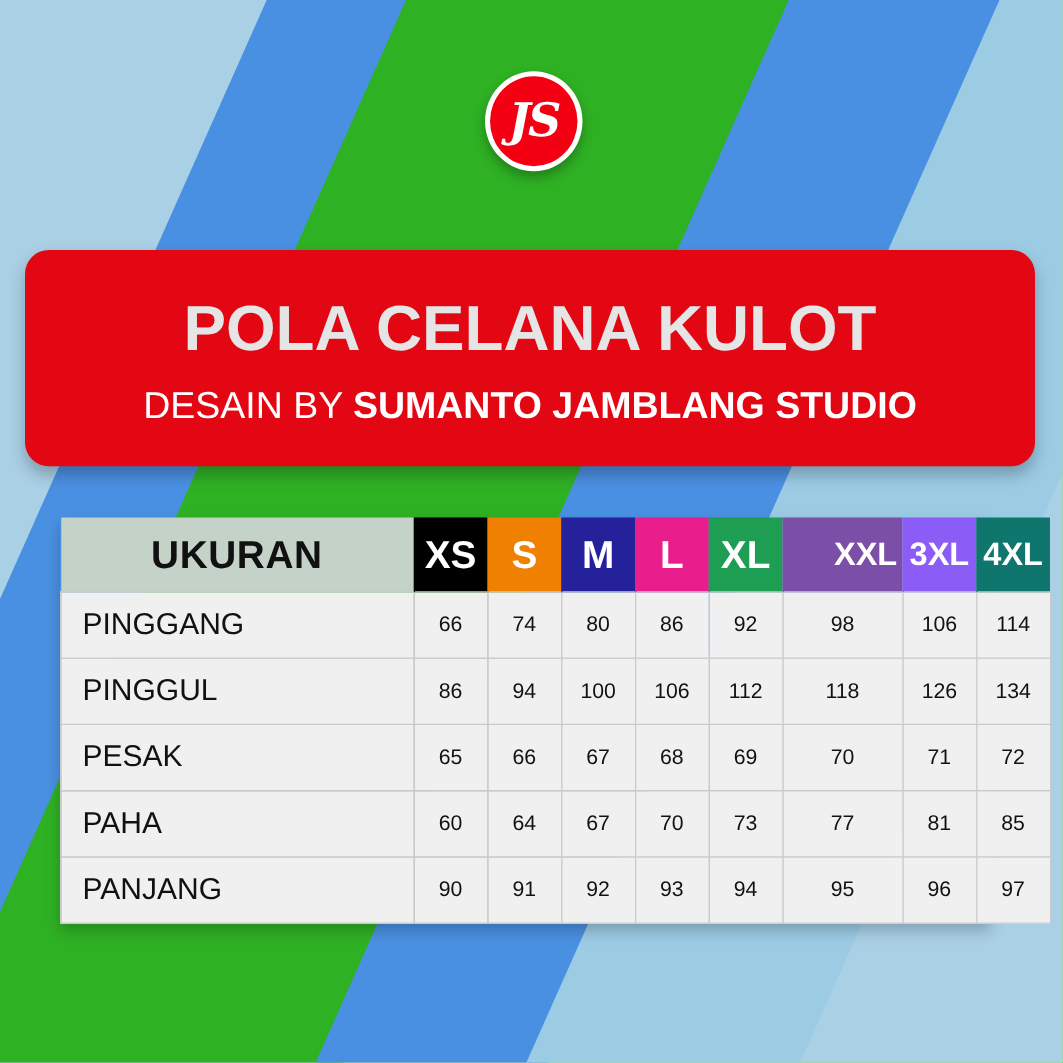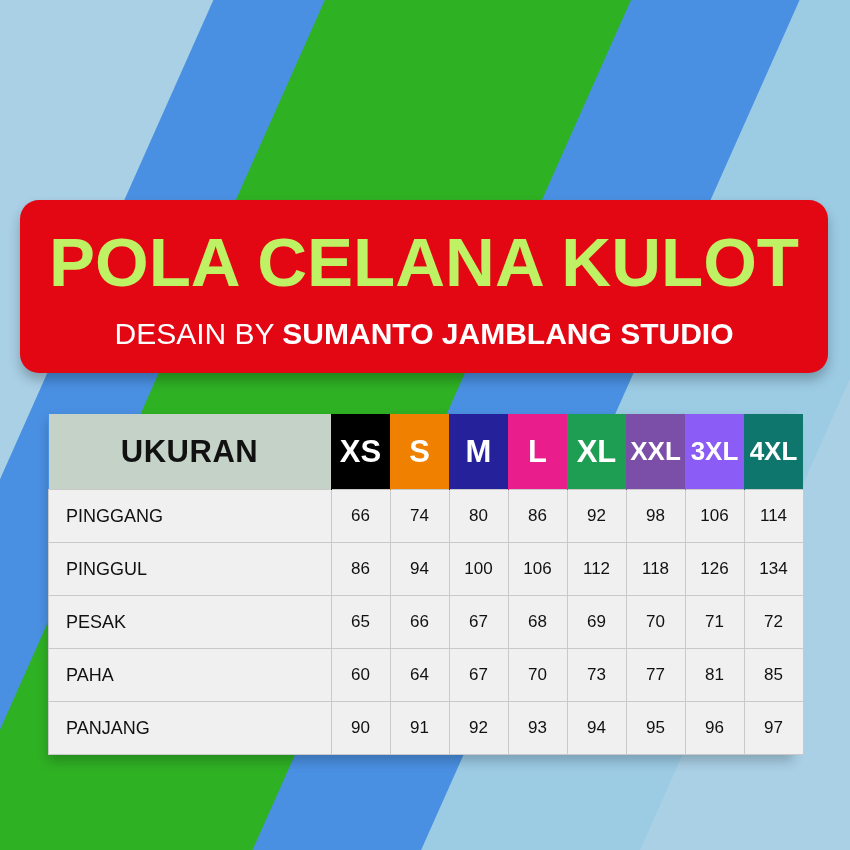--- a/index.html
+++ b/index.html
@@ -78,22 +78,22 @@
     background: #e30613;
     border-radius: 19px;
     box-shadow: 0 7px 12px rgba(0,0,0,0.25);
     z-index: 3;
     display: flex;
     flex-direction: column;
     align-items: center;
     justify-content: center;
   }
   .banner-title {
-    color: #bef264;
-    font-size: 69px;
+    color: #e5e5e5;
+    font-size: 51px;
     font-weight: bold;
     letter-spacing: 0px;
     line-height: 1;
     white-space: nowrap;
     margin-top: 4px;
   }
   .banner-subtitle {
     color: #ffffff;
     font-size: 30px;
     line-height: 1;
@@ -124,25 +124,25 @@
     background: #f0f0f0;
     color: #111111;
     font-size: 17px;
     height: 52px;
   }
   
   table.sizes td.label {
     width: 282px;
     text-align: left;
     padding-left: 17px;
-    font-size: 18px;
+    font-size: 24px;
   }
   
   table.sizes tr.head td {
-    height: 75px;
+    height: 59px;
     border: none;
     border-right: 1px solid rgba(255,255,255,0.0);
   }
   table.sizes tr.head td.ukuran {
     background: #c4d2c7;
     color: #111111;
     font-weight: bold;
     font-size: 31px;
     text-align: center;
     padding-left: 0;
@@ -163,37 +163,40 @@
 
 <div id="poster">
 
   <div class="stripes">
     <div class="stripe stripe-blue-1"></div>
     <div class="stripe stripe-green"></div>
     <div class="stripe stripe-blue-2"></div>
     <div class="stripe stripe-lblue"></div>
   </div>
 
+  <div class="logo">
+    <span class="logo-text">JS</span>
+  </div>
 
   <div class="banner">
     <div class="banner-title">POLA CELANA KULOT</div>
     <div class="banner-subtitle"><span class="light">DESAIN BY </span><span class="bold">SUMANTO JAMBLANG STUDIO</span></div>
   </div>
 
   <div class="table-wrap">
     <table class="sizes">
       <tbody>
         <tr class="head">
           <td class="label ukuran">UKURAN</td>
         <td class="sz" style="background: rgb(0, 0, 0); width: 58px; margin-top: 32px;">XS</td>
             <td class="sz" style="background: rgb(240, 128, 0); width: 58px;">S</td>
             <td class="sz" style="background: rgb(36, 33, 155); width: 58px;">M</td>
             <td class="sz" style="background: rgb(233, 30, 140); width: 58px;">L</td>
             <td class="sz" style="background: rgb(30, 158, 82); width: 58px;">XL</td>
-            <td class="sz small" style="background: rgb(123, 79, 168); width: 58px;">XXL</td>
+            <td class="sz small" style="background: rgb(123, 79, 168); width: 58px; padding-left: 37px;">XXL</td>
             <td class="sz small" style="background: #8b5cf6; width: 58px;">3XL</td>
             <td class="sz small" style="background: #0f766e; width: 58px;">4XL</td>
           </tr>
       <tr>
             <td class="label">PINGGANG</td>
             <td>66</td>
             <td>74</td>
             <td>80</td>
             <td>86</td>
             <td>92</td>

